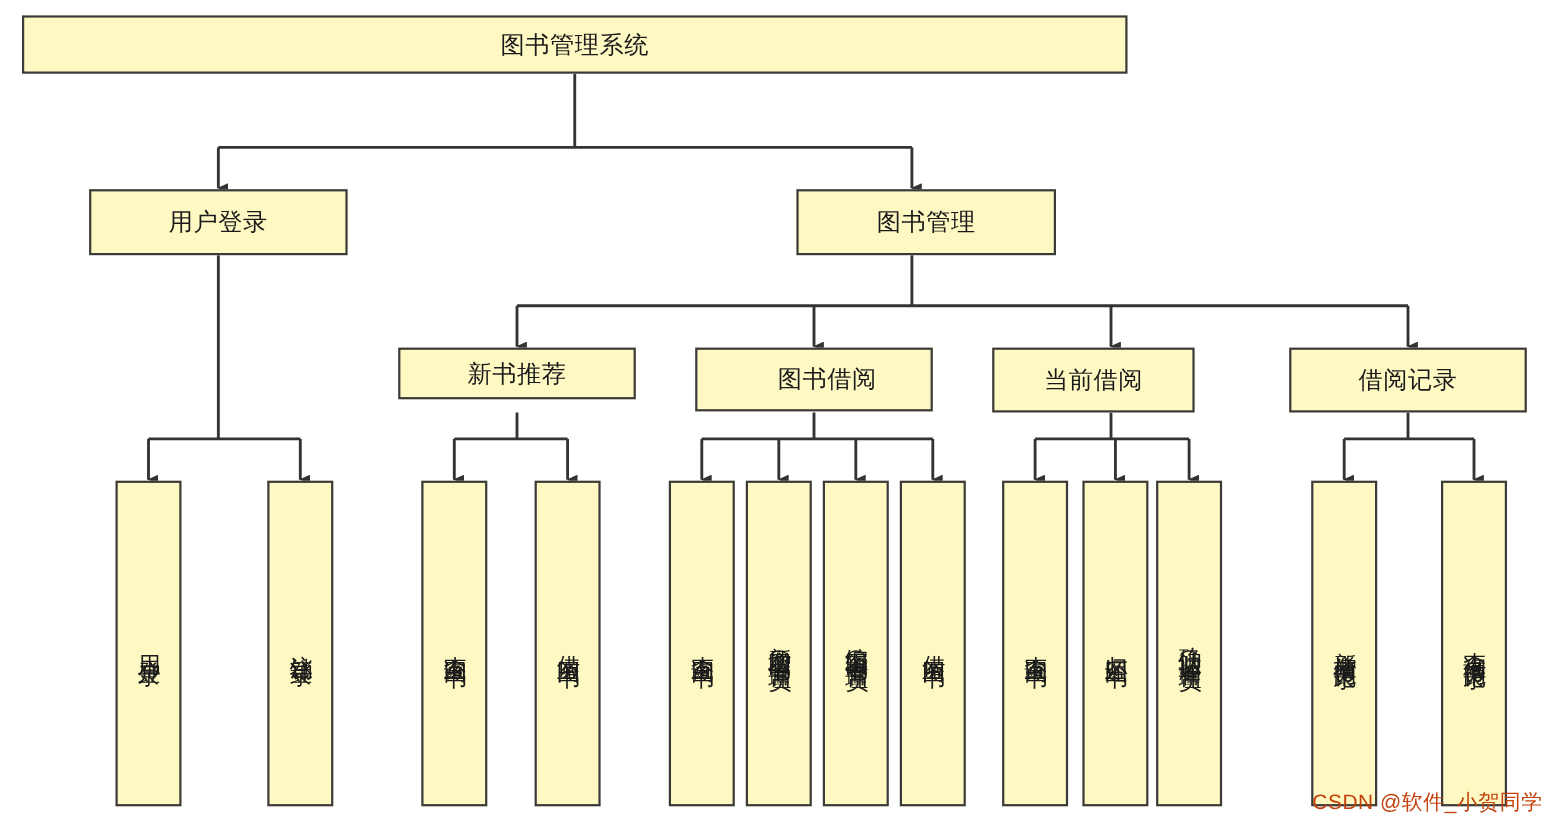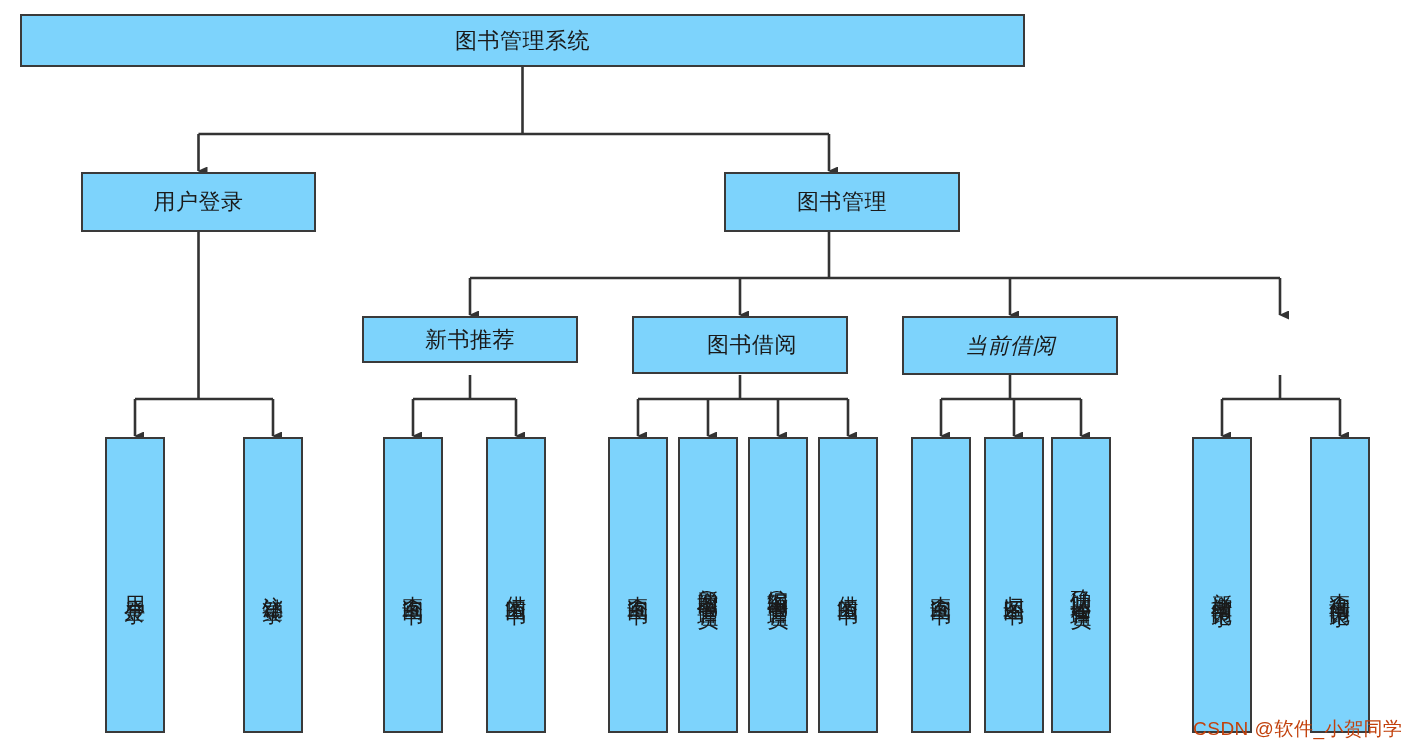--- a/index.html
+++ b/index.html
@@ -21,21 +21,21 @@
     position: absolute;
     left: 0;
     top: 0;
     width: 1405px;
     height: 747px;
     pointer-events: none;
   }
   .node {
     position: absolute;
     box-sizing: border-box;
-    background: #7dd3fc;
+    background: #fef9c3;
     border: 2px solid #3a3a3a;
     display: flex;
     align-items: center;
     justify-content: center;
     color: #1a1a1a;
     z-index: 2;
   }
   .node .label {
     display: block;
     text-align: center;
@@ -123,22 +123,25 @@
   <div class="node horiz" style="left: 711px; top: 172px; width: 236px; height: 60px; margin-left: 13px;">
     <span class="label">图书管理</span>
   </div>
 
   <div class="node horiz" style="left: 362px; top: 316px; width: 216px; height: 47px;">
     <span class="label">新书推荐</span>
   </div>
   <div class="node horiz" style="left: 632px; top: 316px; width: 216px; height: 58px; padding-left: 24px;">
     <span class="label">图书借阅</span>
   </div>
-  <div class="node horiz" style="left: 902px; top: 316px; width: 216px; height: 59px; font-style: italic;">
+  <div class="node horiz" style="left: 902px; top: 316px; width: 184px; height: 59px;">
     <span class="label">当前借阅</span>
+  </div>
+  <div class="node horiz" style="left: 1172px; top: 316px; width: 216px; height: 59px;">
+    <span class="label">借阅记录</span>
   </div>
 
   <div class="node vert" style="left: 105px; top: 437px; width: 60px; height: 296px;">
     <span class="label">用户登录</span>
   </div>
   <div class="node vert" style="left: 243px; top: 437px; width: 60px; height: 296px;">
     <span class="label">注销登录</span>
   </div>
 
   <div class="node vert" style="left: 383px; top: 437px; width: 60px; height: 296px;">

